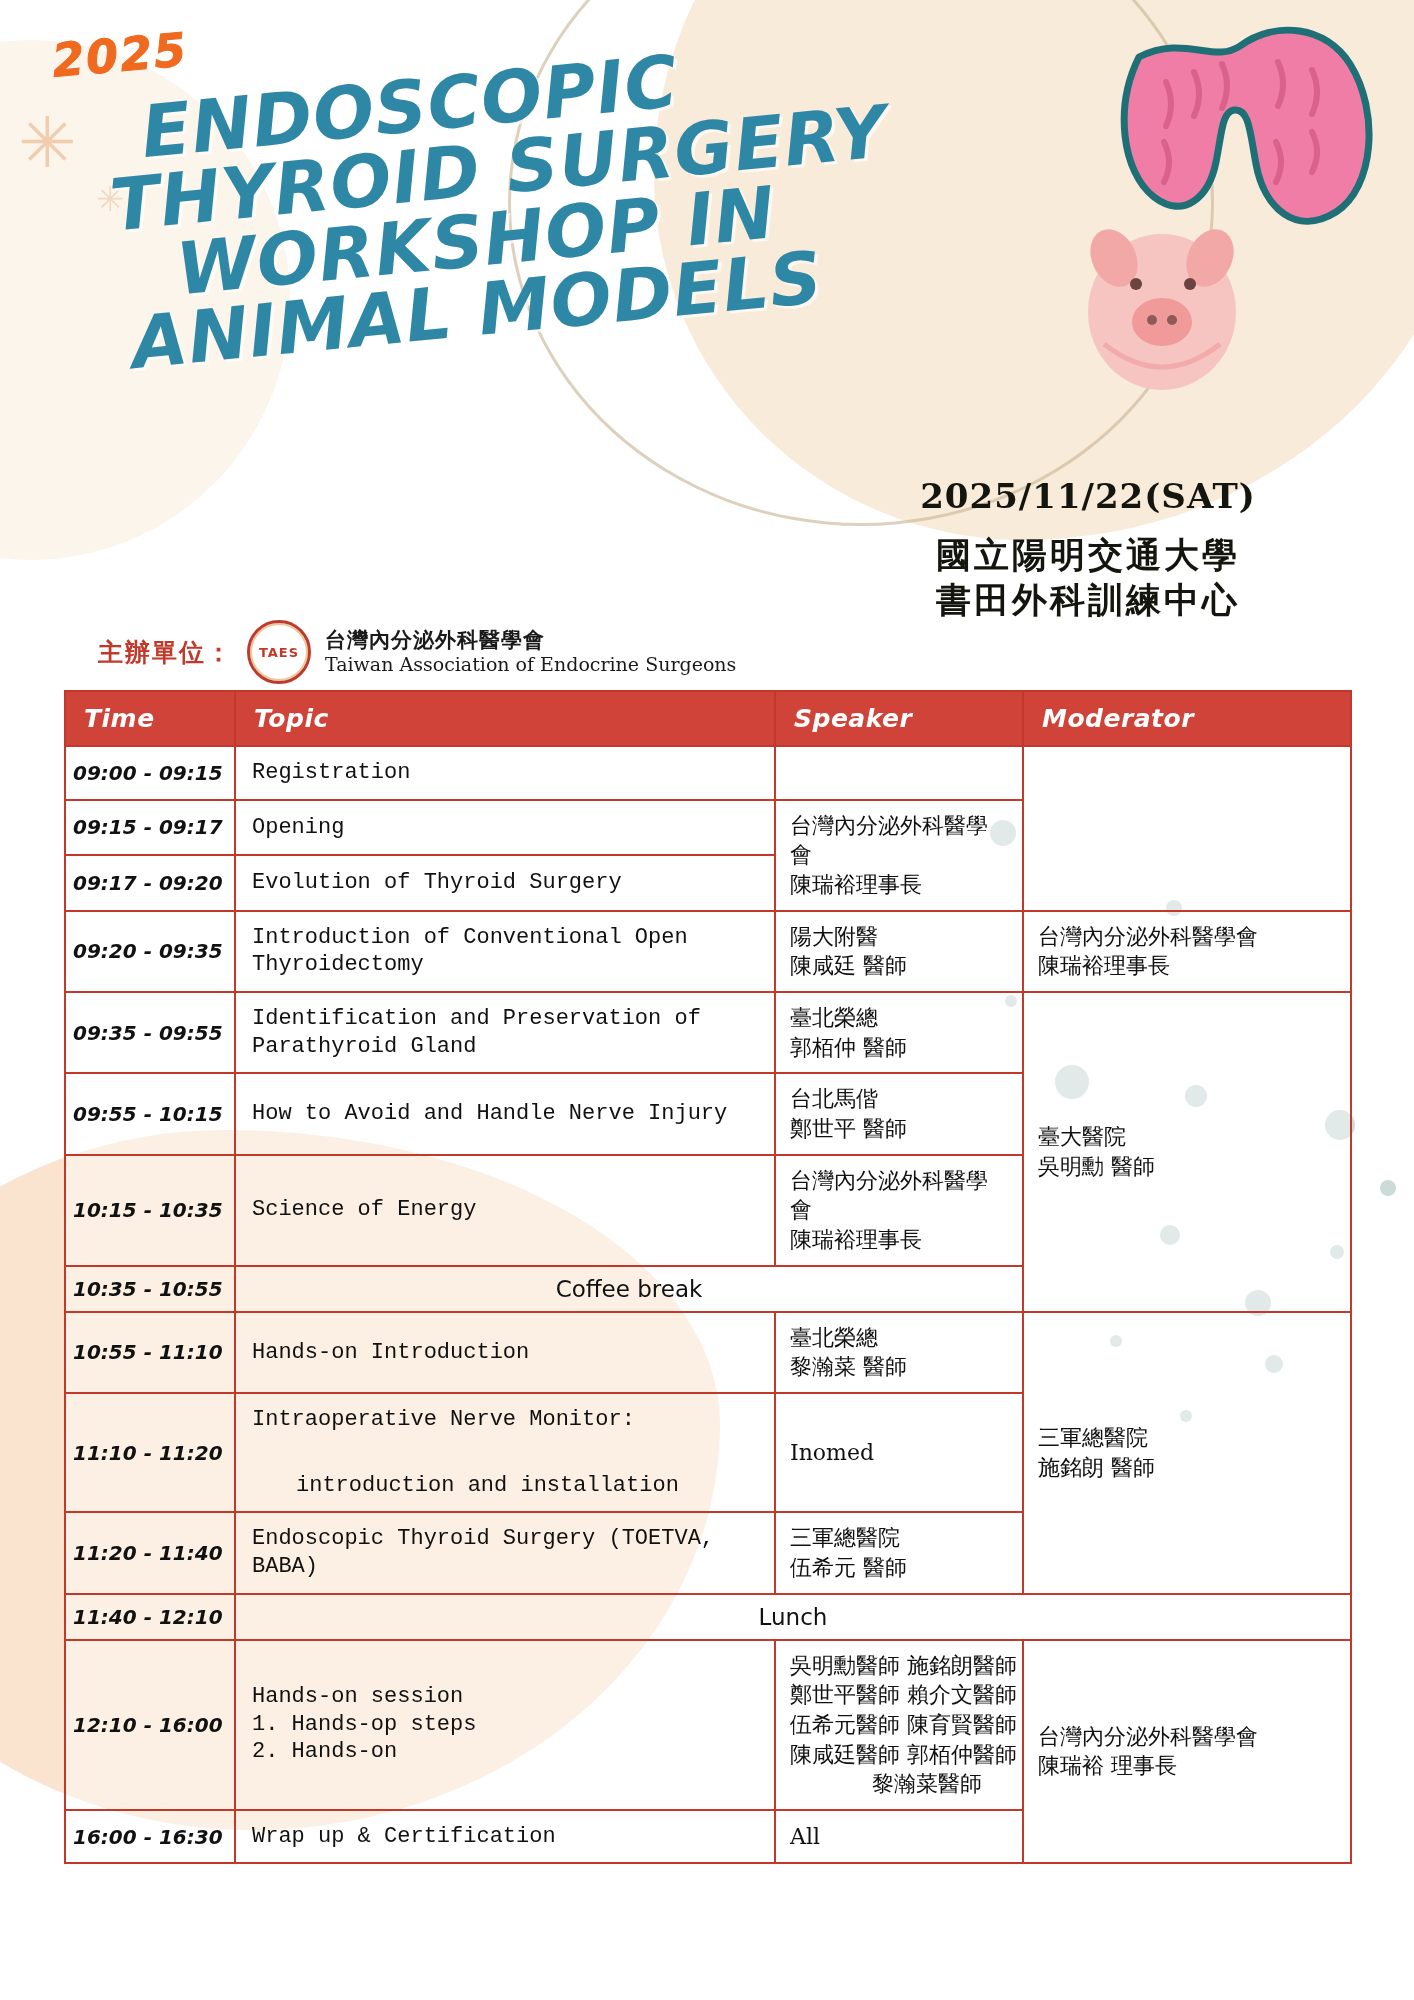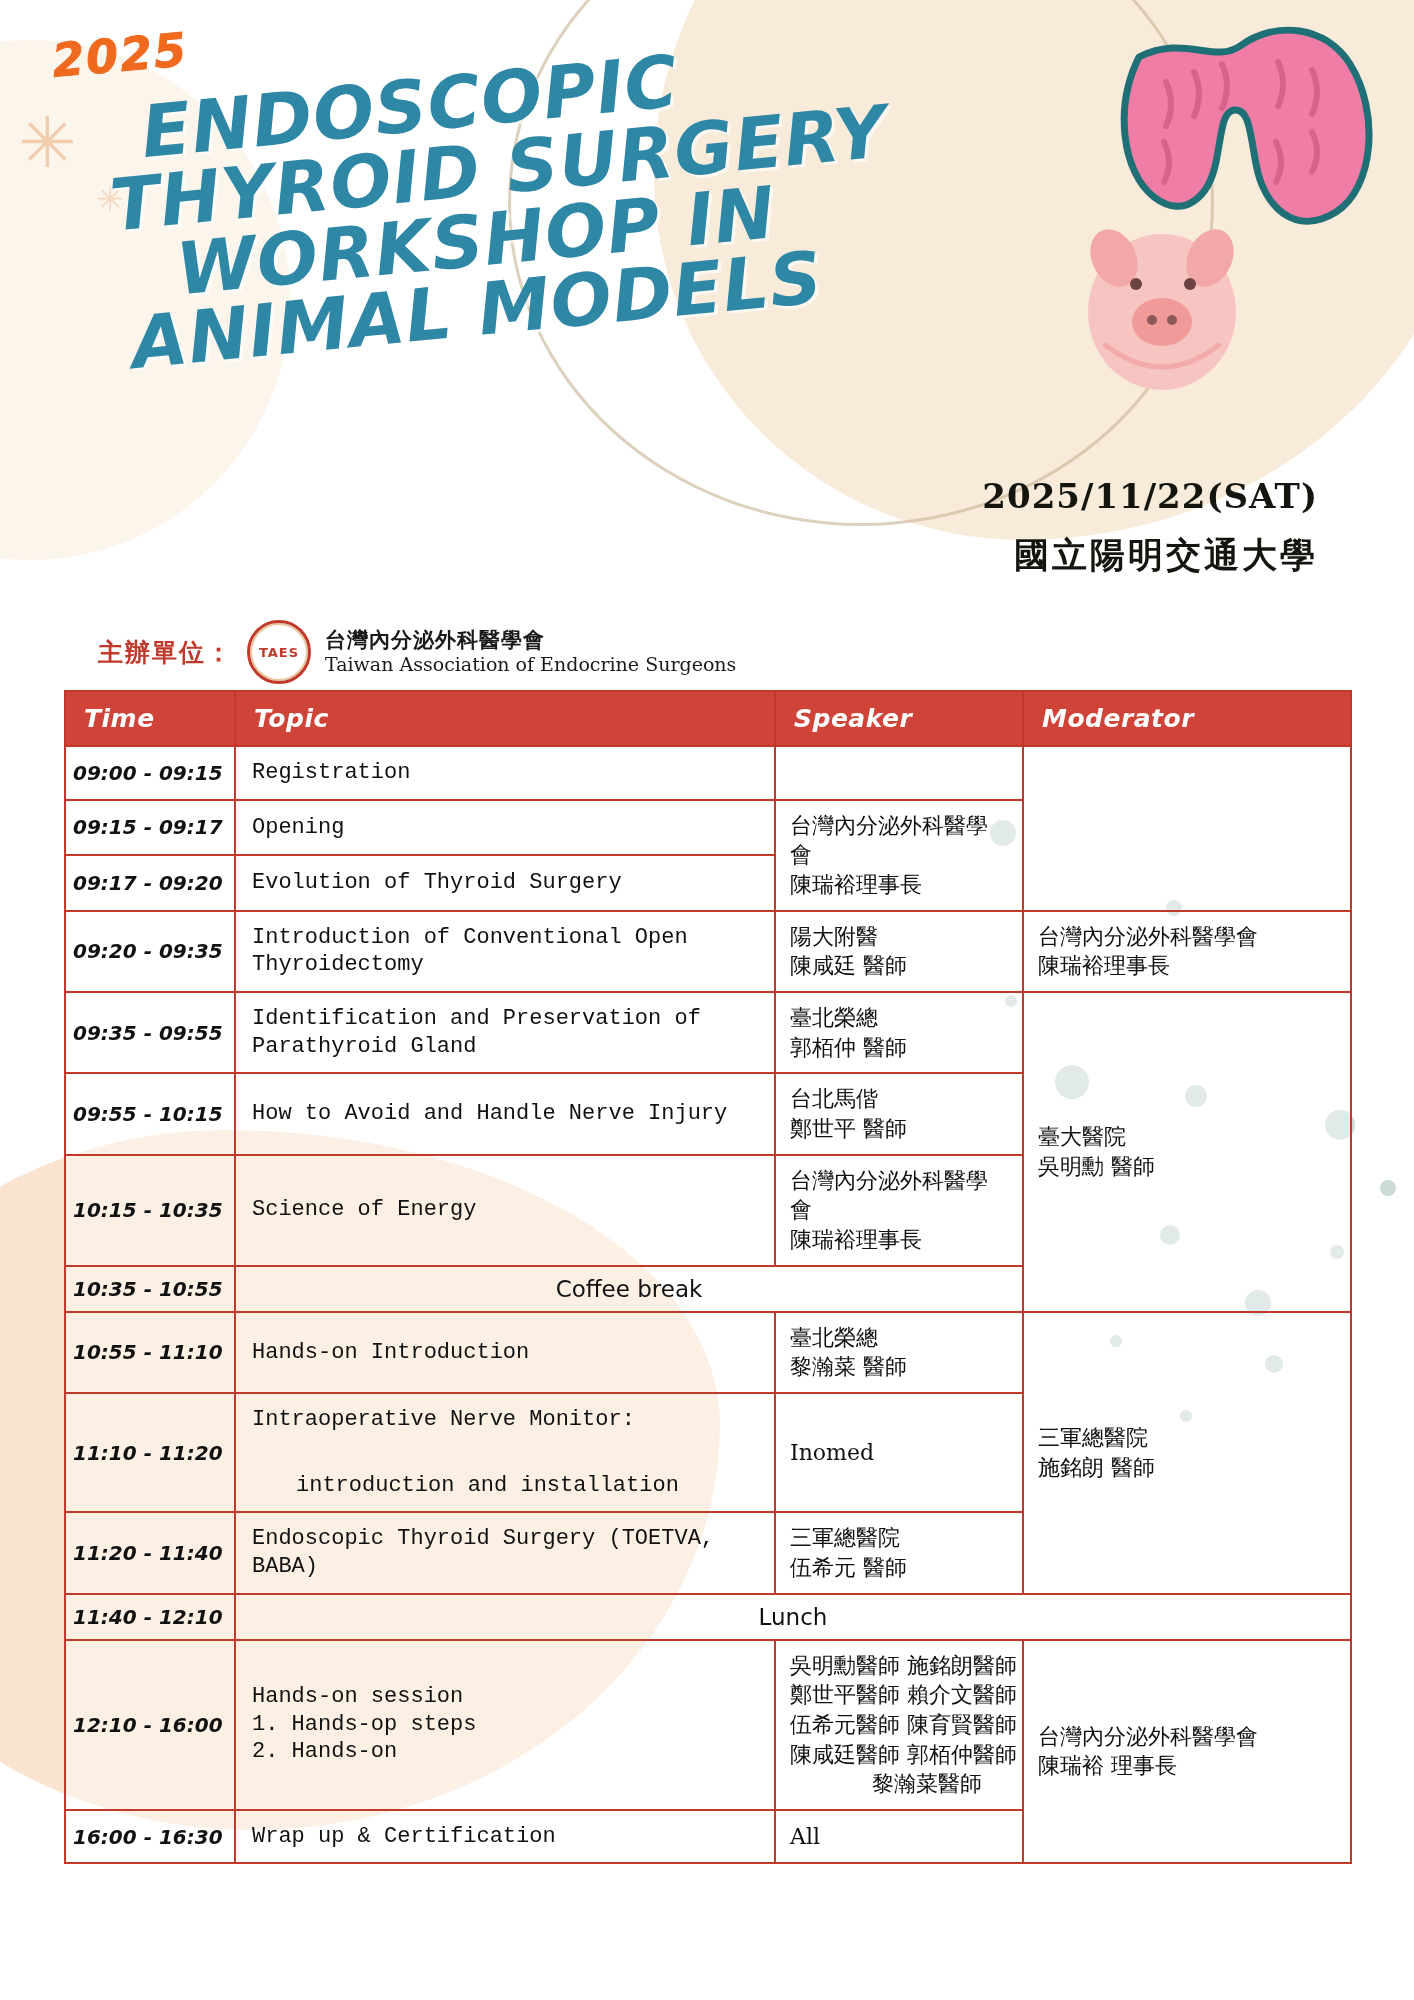--- a/index.html
+++ b/index.html
@@ -95,22 +95,22 @@
   .title-line.l1 { margin-left: 90px; }
   .title-line.l2 { margin-left: 52px; }
   .title-line.l3 { margin-left: 112px; }
   .title-line.l4 { margin-left: 60px; }
 
   
   .illu { position: absolute; right: 10px; top: 12px; width: 360px; height: 420px; }
 
   .date-block {
     position: absolute;
-    left: 918px; top: 475px;
-    text-align: right;
+    left: 888px; top: 475px;
+    text-align: center;
     width: 400px;
   }
   .date-line {
     font-family: "DejaVu Serif", serif;
     font-weight: bold;
     font-size: 34px;
     color: #15150f;
     letter-spacing: 1px;
     line-height: 1.25;
   }
@@ -276,20 +276,21 @@
   <circle cx="108" cy="308" r="5" fill="#8e5a58"></circle>
   <circle cx="128" cy="308" r="5" fill="#8e5a58"></circle>
   <circle cx="92" cy="272" r="6" fill="#6b4340"></circle>
   <circle cx="146" cy="272" r="6" fill="#6b4340"></circle>
   <path d="M60 332 q58 46 116 0" stroke="#f0a0a0" stroke-width="5" fill="none" opacity=".7"></path>
 </svg>
 
 <div class="date-block">
   <div class="date-line">2025/11/22(SAT)</div>
   <div class="venue-line">國立陽明交通大學</div>
+  <div class="venue-line" style="margin-top:0">書田外科訓練中心</div>
 </div>
 
 <div class="organizer">
   <div class="organizer-label">主辦單位：</div>
   <div class="org-logo">
     <span>TAES</span>
   </div>
   <div class="org-names">
     <div class="org-zh">台灣內分泌外科醫學會</div>
     <div class="org-en">Taiwan Association of Endocrine Surgeons</div>

